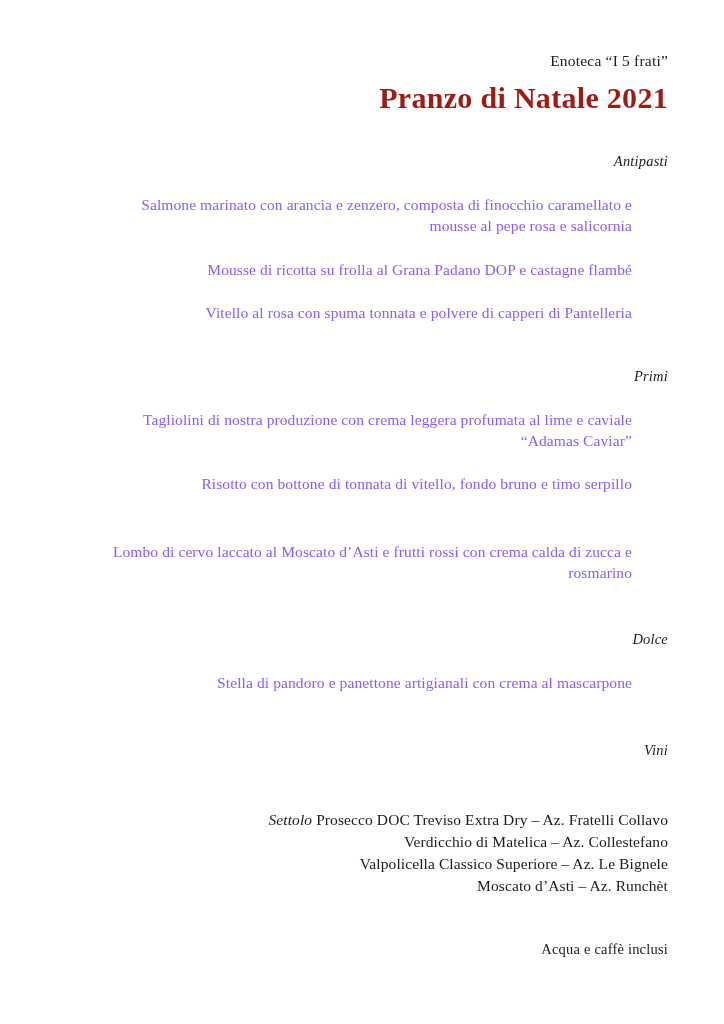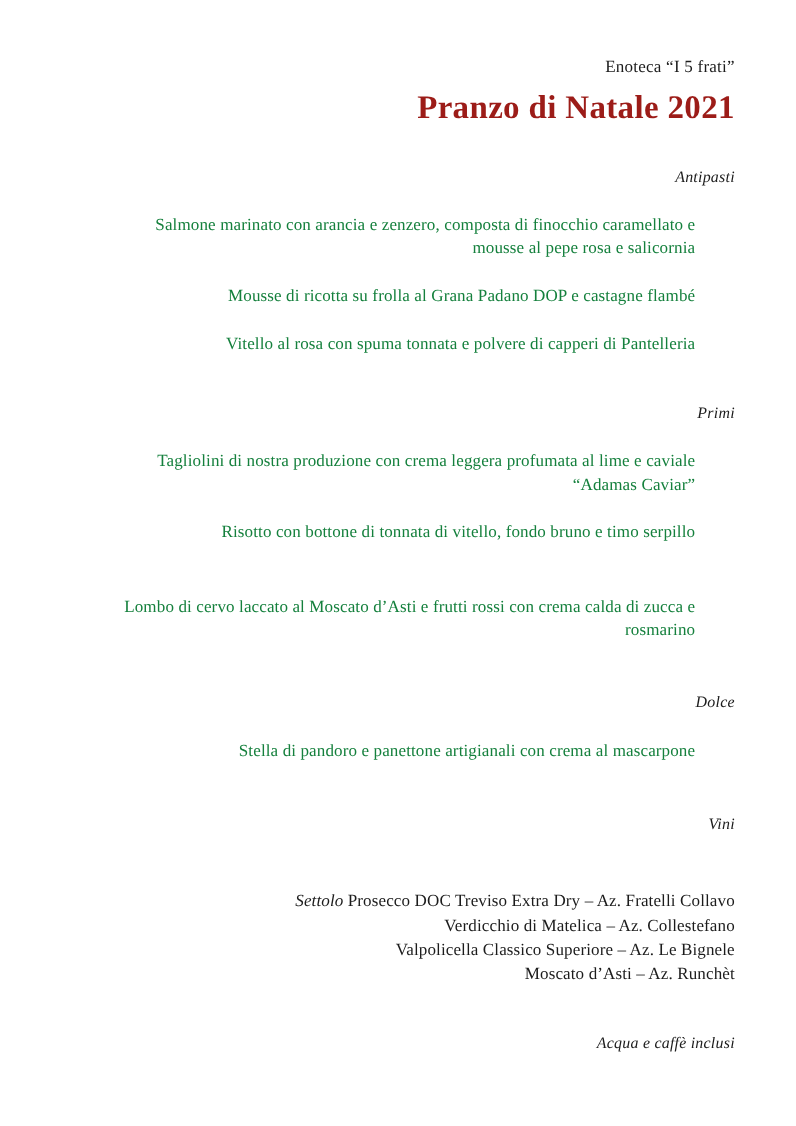--- a/index.html
+++ b/index.html
@@ -46,21 +46,21 @@
     font-style: italic;
     font-size: 14.5px;
     color: #1c1c1c;
     margin: 0 0 24px 0;
     letter-spacing: 0.2px;
   }
 
   .dish {
     font-size: 15.5px;
     line-height: 1.38;
-    color: #15803d;
+    color: #8b5cf6;
     margin: 0 auto 22px auto;
     max-width: 540px;
     letter-spacing: 0.1px;
   }
   .dish:last-child {
     margin-bottom: 0;
   }
 
   .gap-antipasti { height: 44px; }
   .gap-primi     { height: 46px; }
@@ -78,21 +78,20 @@
     font-size: 15.5px;
     line-height: 1.42;
     color: #1c1c1c;
     letter-spacing: 0.1px;
   }
   .wine-label {
     font-style: italic;
   }
 
   .included-note {
-    font-style: italic;
     font-size: 14.5px;
     color: #1c1c1c;
     margin: 0 0 22px 0;
     letter-spacing: 0.2px;
   }
 </style>
 </head>
 <body>
 
 <div class="page">

